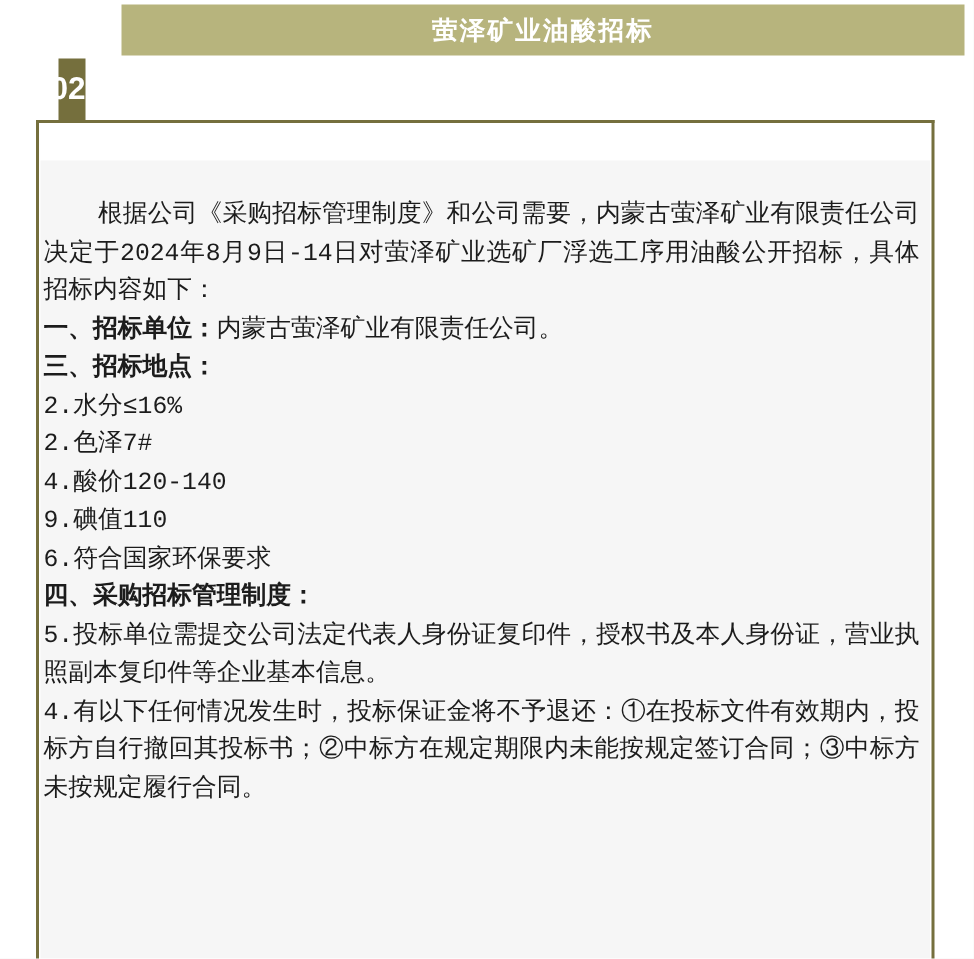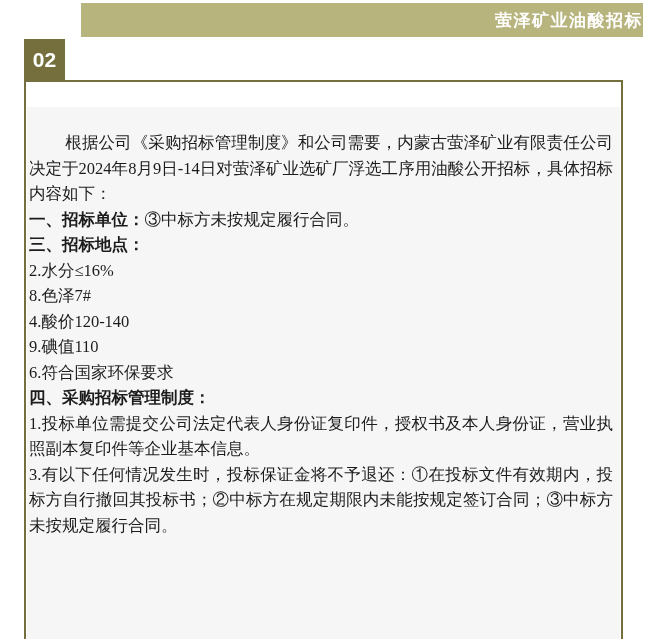--- a/index.html
+++ b/index.html
@@ -16,41 +16,41 @@
   
   .header-bar {
     position: absolute;
     left: 81px;
     top: 3px;
     width: 562px;
     height: 34px;
     background: #b7b47d;
     display: flex;
     align-items: center;
-    justify-content: flex-end;
+    justify-content: center;
   }
   .header-title {
     color: #ffffff;
     font-size: 17px;
     font-weight: bold;
     letter-spacing: 1.5px;
     font-family: "Liberation Sans", "DejaVu Sans", sans-serif;
   }
 
   
   .badge {
     position: absolute;
-    left: 24px;
+    left: 39px;
     top: 39px;
-    width: 41px;
+    width: 18px;
     height: 41px;
     background: #756f3d;
     display: flex;
     align-items: center;
-    justify-content: center;
+    justify-content: flex-end;
   }
   .badge-number {
     color: #ffffff;
     font-size: 21px;
     font-weight: bold;
     font-family: "Liberation Sans", "DejaVu Sans", sans-serif;
   }
 
   
   .content-box {
@@ -64,20 +64,21 @@
     border-bottom: none;
   }
 
   
   .panel {
     margin: 25px 1px 0 1px;
     height: 532px;
     background: #f6f6f6;
     padding: 23px 7px 0 2px;
     overflow: hidden;
+    font-family: Liberation Mono, monospace;
   }
 
   .panel p {
     margin: 0;
     font-size: 16.5px;
     line-height: 25.5px;
     color: #1c1c1c;
     text-align: justify;
   }
   .intro { text-indent: 2.2em; }
@@ -94,32 +95,32 @@
 
   <div class="badge">
     <span class="badge-number">02</span>
   </div>
 
   <div class="content-box">
     <div class="panel">
 
       <p class="intro">根据公司《采购招标管理制度》和公司需要，内蒙古萤泽矿业有限责任公司决定于2024年8月9日-14日对萤泽矿业选矿厂浮选工序用油酸公开招标，具体招标内容如下：</p>
 
-      <p><span class="item-label">一、招标单位：</span><span>③中标方未按规定履行合同。</span></p>
+      <p><span class="item-label">一、招标单位：</span><span>内蒙古萤泽矿业有限责任公司。</span></p>
 
 
       <p><span class="item-label">三、招标地点：</span></p>
 
       <p>2.水分≤16%</p>
-      <p>8.色泽7#</p>
+      <p>2.色泽7#</p>
       <p>4.酸价120-140</p>
       <p>9.碘值110</p>
       <p>6.符合国家环保要求</p>
 
       <p><span class="item-label">四、采购招标管理制度：</span></p>
 
-      <p>1.投标单位需提交公司法定代表人身份证复印件，授权书及本人身份证，营业执照副本复印件等企业基本信息。</p>
-      <p>3.有以下任何情况发生时，投标保证金将不予退还：①在投标文件有效期内，投标方自行撤回其投标书；②中标方在规定期限内未能按规定签订合同；③中标方未按规定履行合同。</p>
+      <p>5.投标单位需提交公司法定代表人身份证复印件，授权书及本人身份证，营业执照副本复印件等企业基本信息。</p>
+      <p>4.有以下任何情况发生时，投标保证金将不予退还：①在投标文件有效期内，投标方自行撤回其投标书；②中标方在规定期限内未能按规定签订合同；③中标方未按规定履行合同。</p>
 
     </div>
   </div>
 
 </div>
 
 </body></html>

